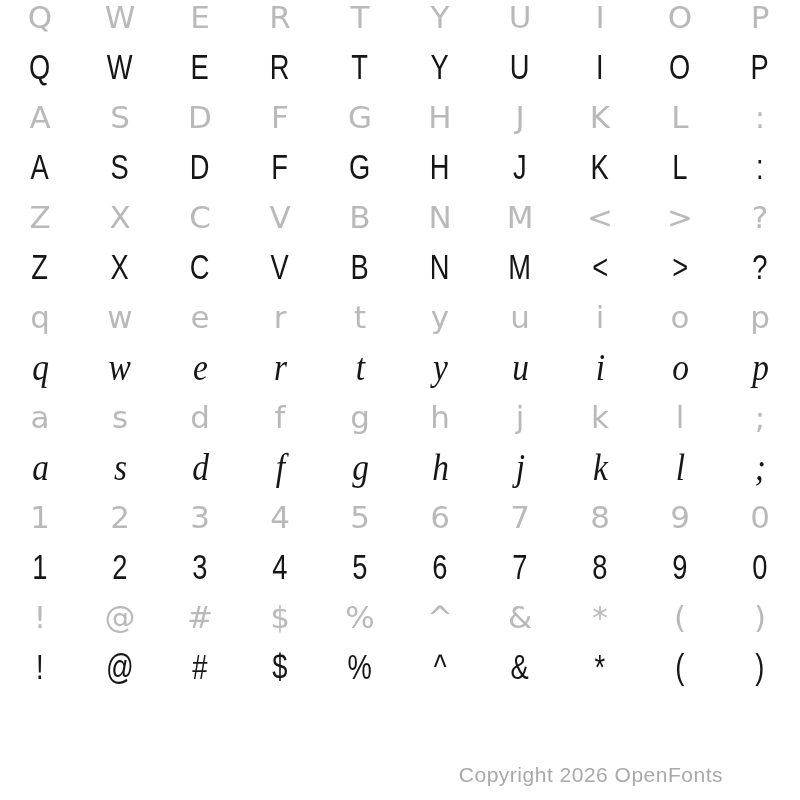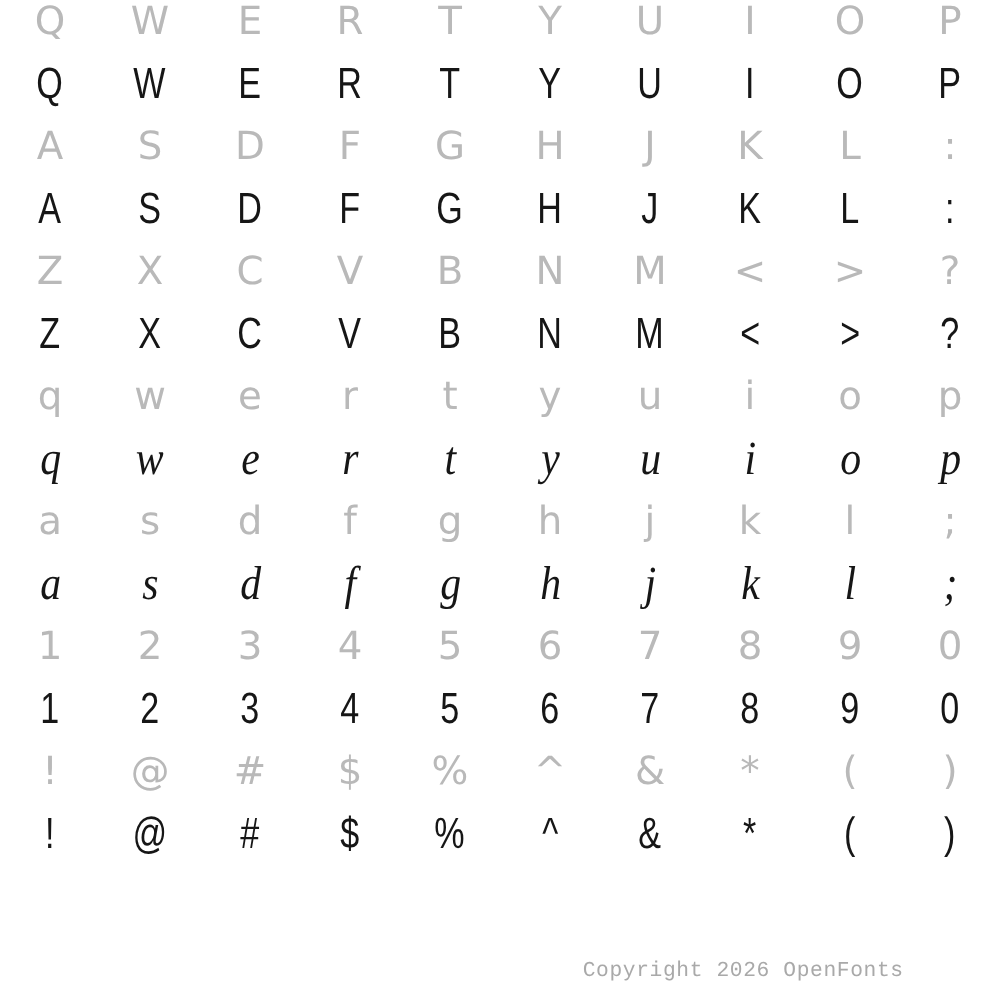--- a/index.html
+++ b/index.html
@@ -50,22 +50,22 @@
     font-style: italic;
     font-size: 38px;
   }
   .char-row.specimen.cursive .g {
     transform: scaleX(0.88);
   }
   .footer-copyright {
     position: absolute;
     right: 77px;
     bottom: 13px;
-    font-family: Liberation Mono, monospace;
-    font-size: 17px;
+    font-family: Liberation Sans, sans-serif;
+    font-size: 21px;
     letter-spacing: 0.5px;
     color: #a9a9a9;
     white-space: nowrap;
     margin-top: 38px;
   }
 </style>
 </head>
 <body>
 
 <div class="page">

